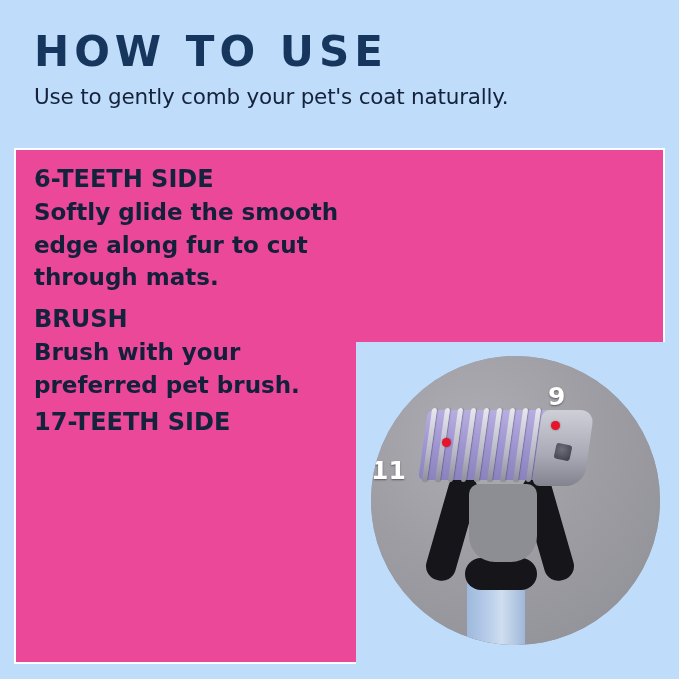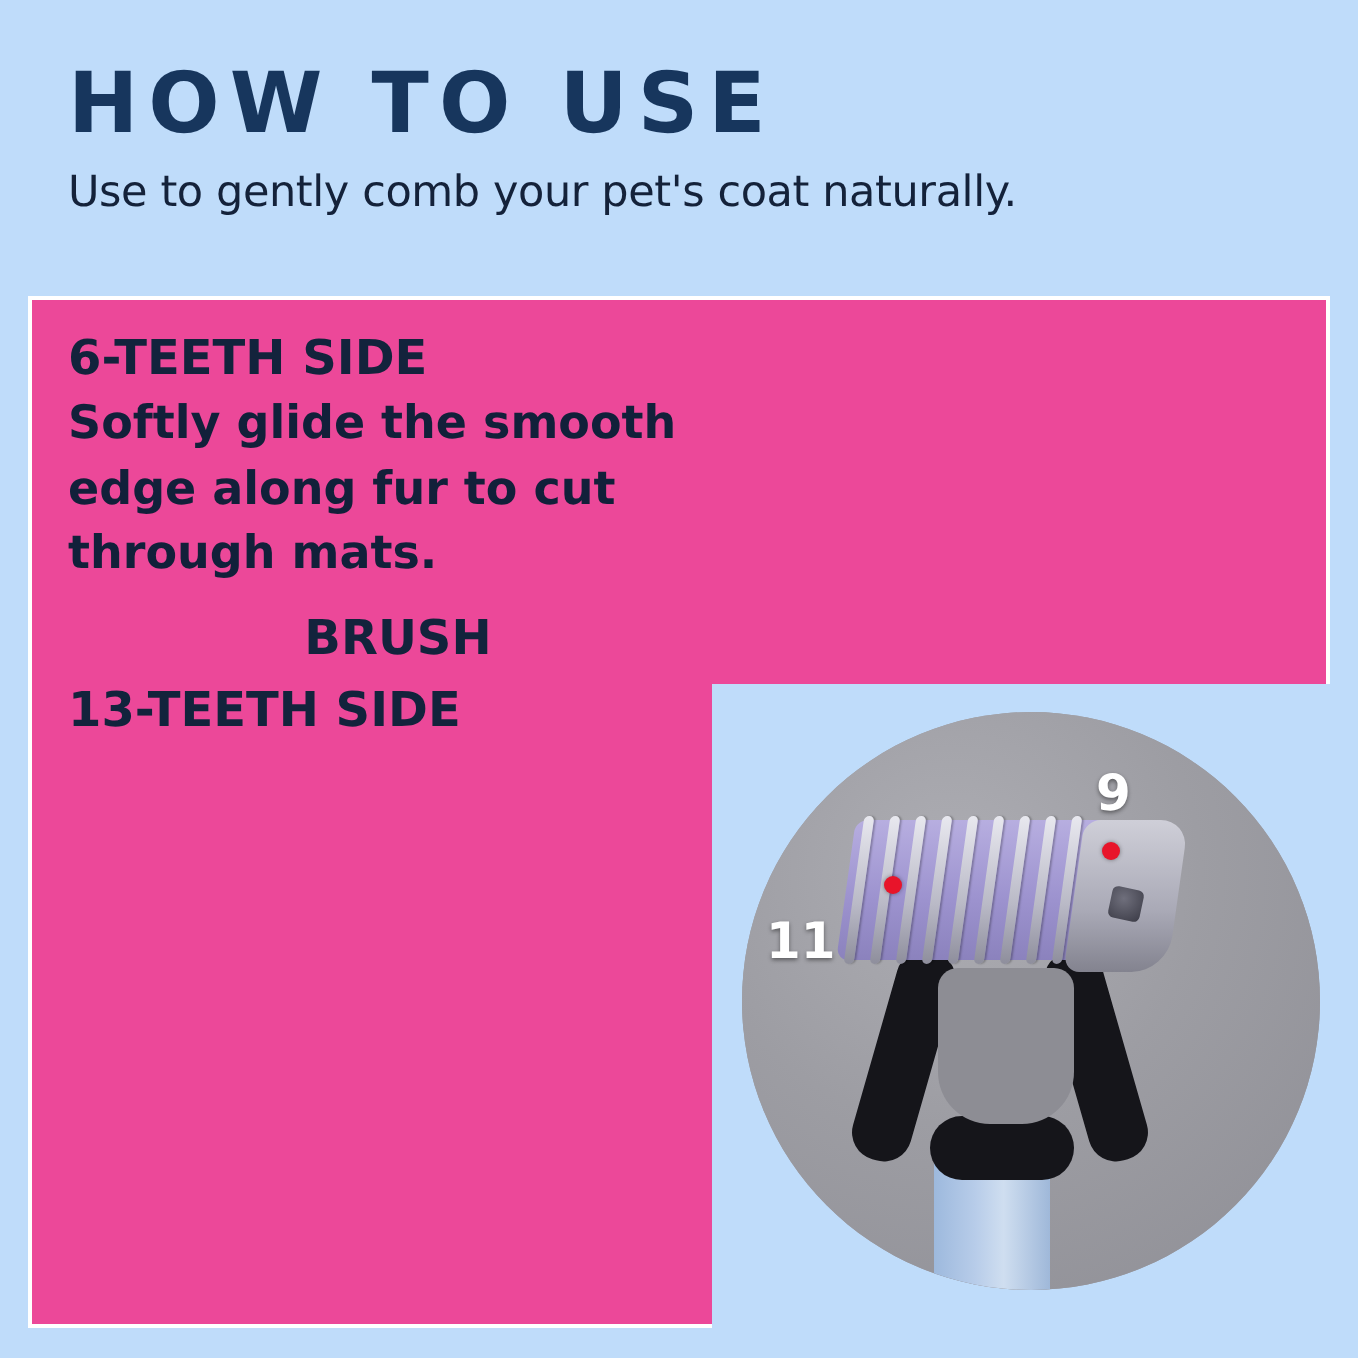--- a/index.html
+++ b/index.html
@@ -76,21 +76,21 @@
     white-space: nowrap;
   }
   .sec-body {
     font-size: 23px;
     color: #12203a;
     line-height: 1.42;
     margin: 2px 0 0 0;
     font-weight: bold;
   }
   .sec-block { margin-bottom: 10px; }
-  #sec-brush .sec-head { margin-top: 6px; text-align: center; }
+  #sec-brush .sec-head { margin-top: 6px; }
   #sec-brush { margin-bottom: 6px; }
   #sec-11 .sec-body { line-height: 1.40; }
 
   
   #card-notch {
     position: absolute;
     left: 356px;
     top: 342px;
     width: 325px;
     height: 340px;
@@ -232,24 +232,25 @@
   <div id="card">
     <div id="text-col">
 
       <div class="sec-block" id="sec-6">
         <div class="sec-head">6-TEETH SIDE</div>
         <div class="sec-body">Softly glide the smooth edge along fur to cut through mats.</div>
       </div>
 
       <div class="sec-block" id="sec-brush">
         <div class="sec-head">BRUSH</div>
+        <div class="sec-body">Brush with your preferred pet brush.</div>
       </div>
 
       <div class="sec-block" id="sec-11">
-        <div class="sec-head">13-TEETH SIDE</div>
+        <div class="sec-head">17-TEETH SIDE</div>
       </div>
 
     </div>
   </div>
 
   <div id="card-notch"></div>
 
   <div id="photo">
     <div id="photo-bg"></div>
 
@@ -273,17 +274,17 @@
       <div class="tooth" style="left:88px"></div>
       <div class="tooth" style="left:101px"></div>
       <div class="tooth" style="left:114px"></div>
       <div id="cap"></div>
       <div id="cap-screw"></div>
     </div>
 
     <div class="dot" style="left:71px; top:82px;"></div>
     <div class="dot" style="left:180px; top:65px;"></div>
 
-    <span class="callout" style="left:12px; top:100px;">11</span>
+    <span class="callout" style="left:0px; top:100px;">11</span>
     <span class="callout" style="left:177px; top:26px;">9</span>
   </div>
 
 </div>
 
 </body></html>

